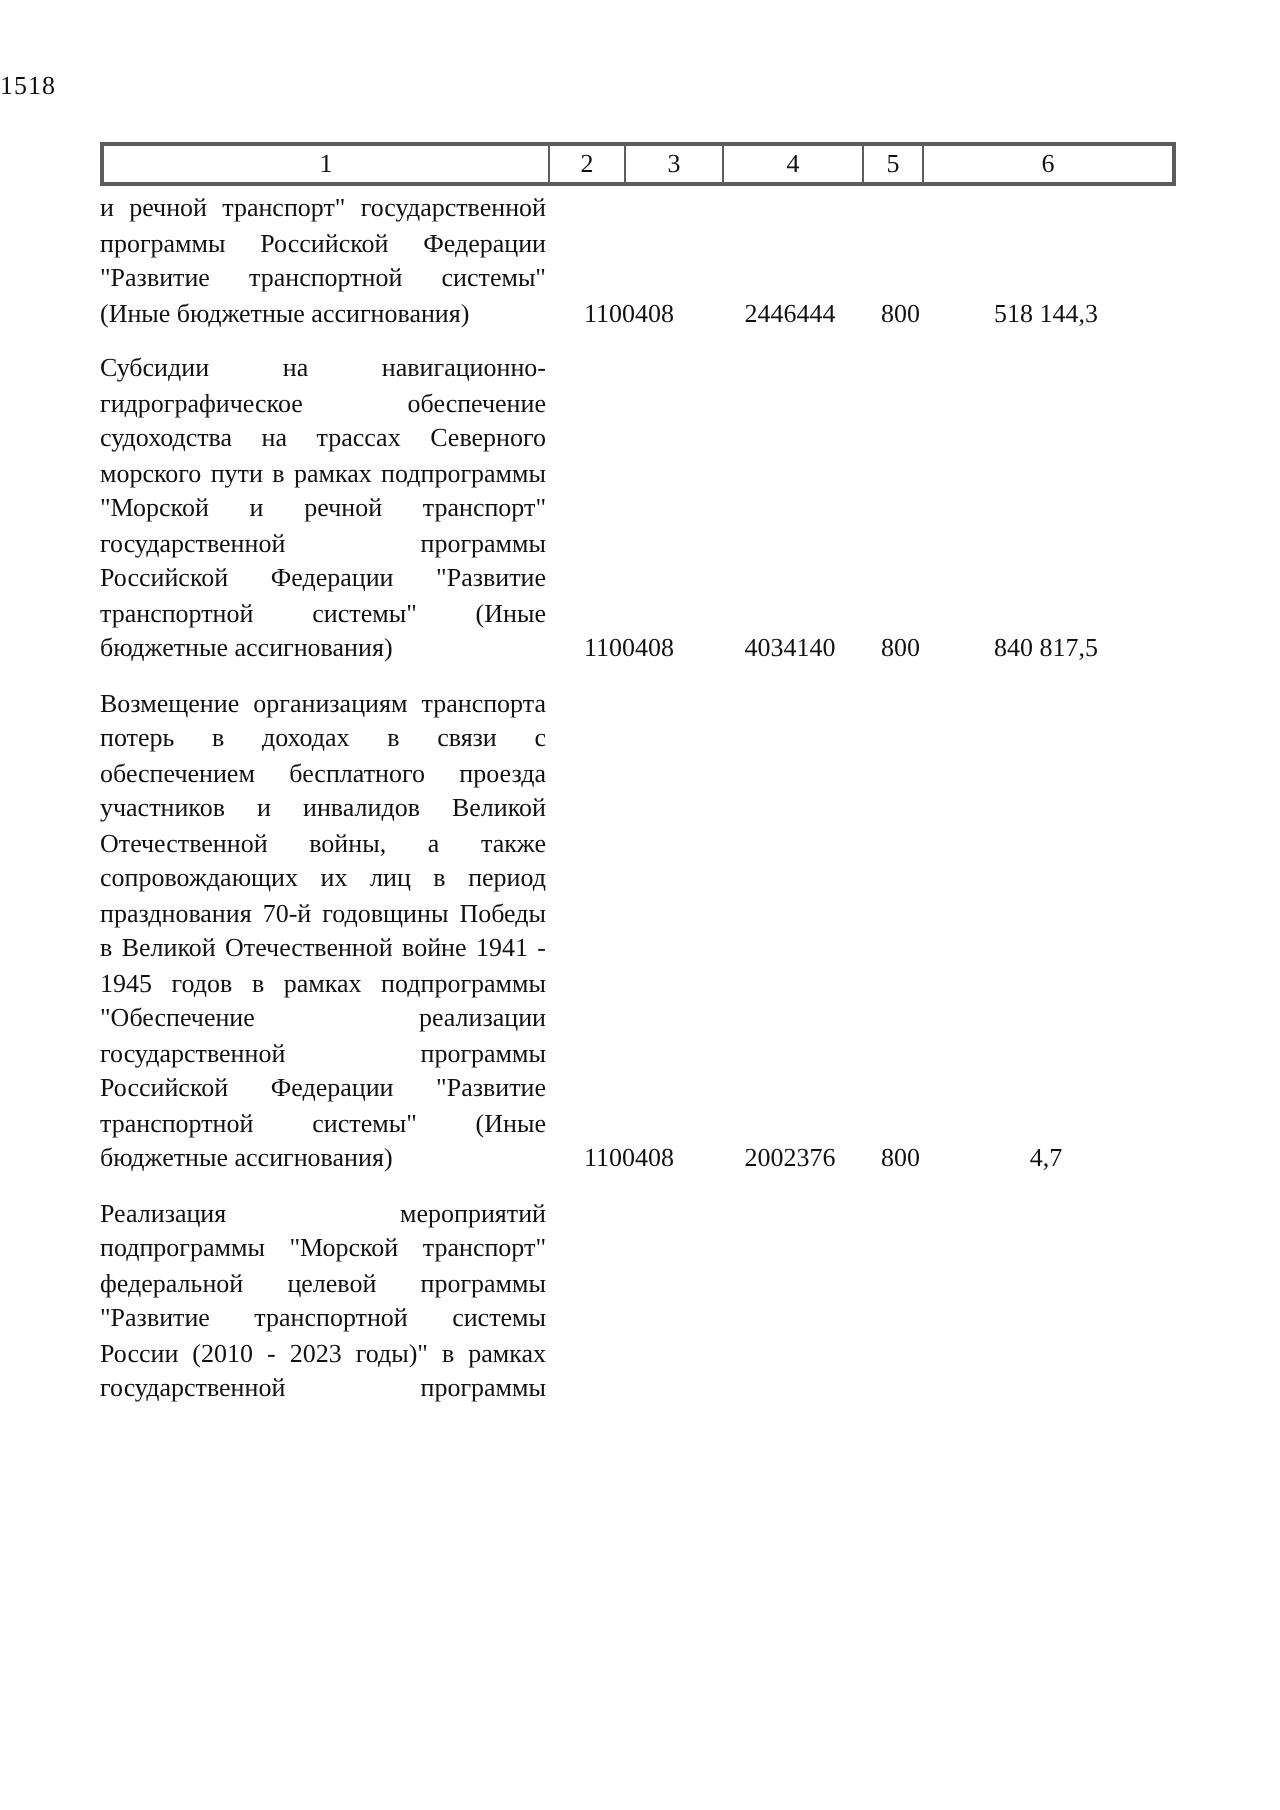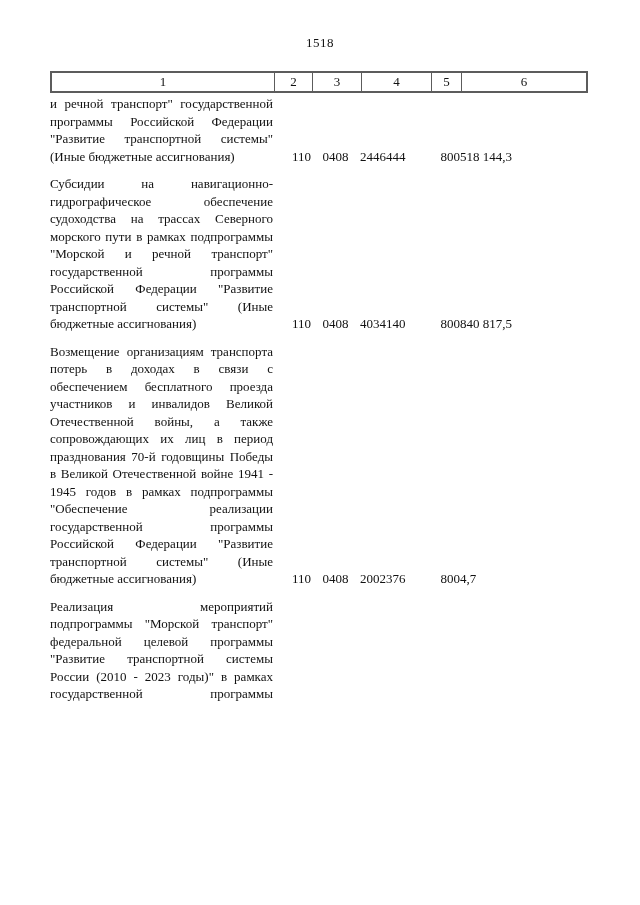--- a/index.html
+++ b/index.html
@@ -14,21 +14,21 @@
     background: #ffffff;
     font-family: "Liberation Serif", serif;
     color: #111111;
     overflow: hidden;
   }
   .page-number {
     position: absolute;
     top: 35px;
     left: 0;
     right: 0;
-    text-align: center;
+    text-align: left;
     font-size: 13px;
     letter-spacing: 0.5px;
   }
   
   .thead {
     position: absolute;
     left: 50px;
     top: 71px;
     width: 538px;
     height: 22px;
@@ -71,24 +71,24 @@
   }
   .desc {
     width: 223px;
     text-align: justify;
     text-align-last: left;
   }
   .desc.cont {
     text-align-last: justify;
   }
   .v2 { width: 38px; text-align: right; }
-  .v3 { width: 49px; text-align: center; }
-  .v4 { width: 70px; text-align: left; }
+  .v3 { width: 49px; }
+  .v4 { width: 70px; text-align: center; }
   .v5 { width: 30px; text-align: right; }
-  .v6 { flex: 1 1 auto; text-align: left; padding-right: 2px; white-space: nowrap; }
+  .v6 { flex: 1 1 auto; text-align: center; padding-right: 2px; white-space: nowrap; }
 </style>
 </head>
 <body>
 
 <div class="sheet">
 
   <div class="page-number">1518</div>
 
   <div class="thead">
     <div class="hc w1">1</div>

